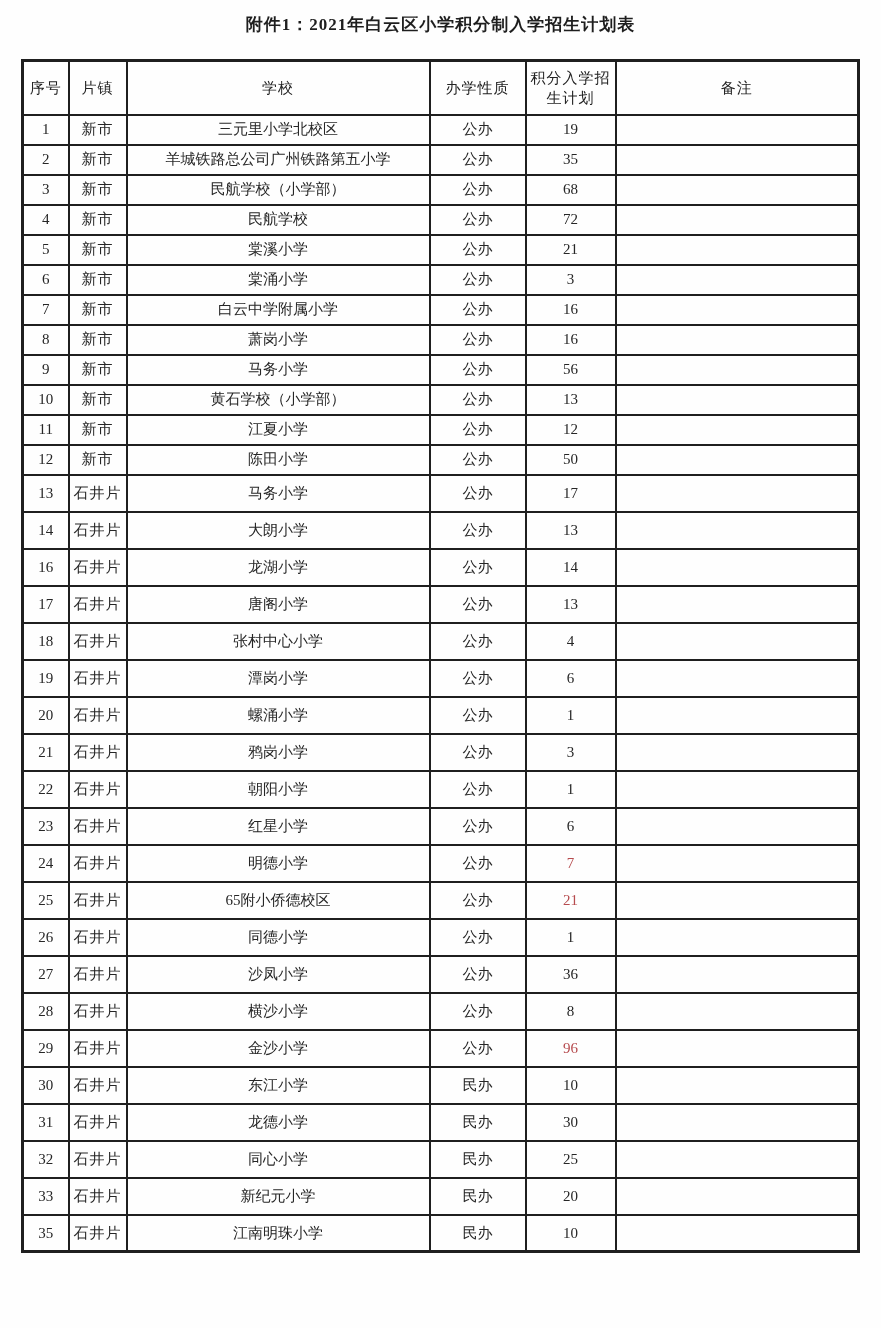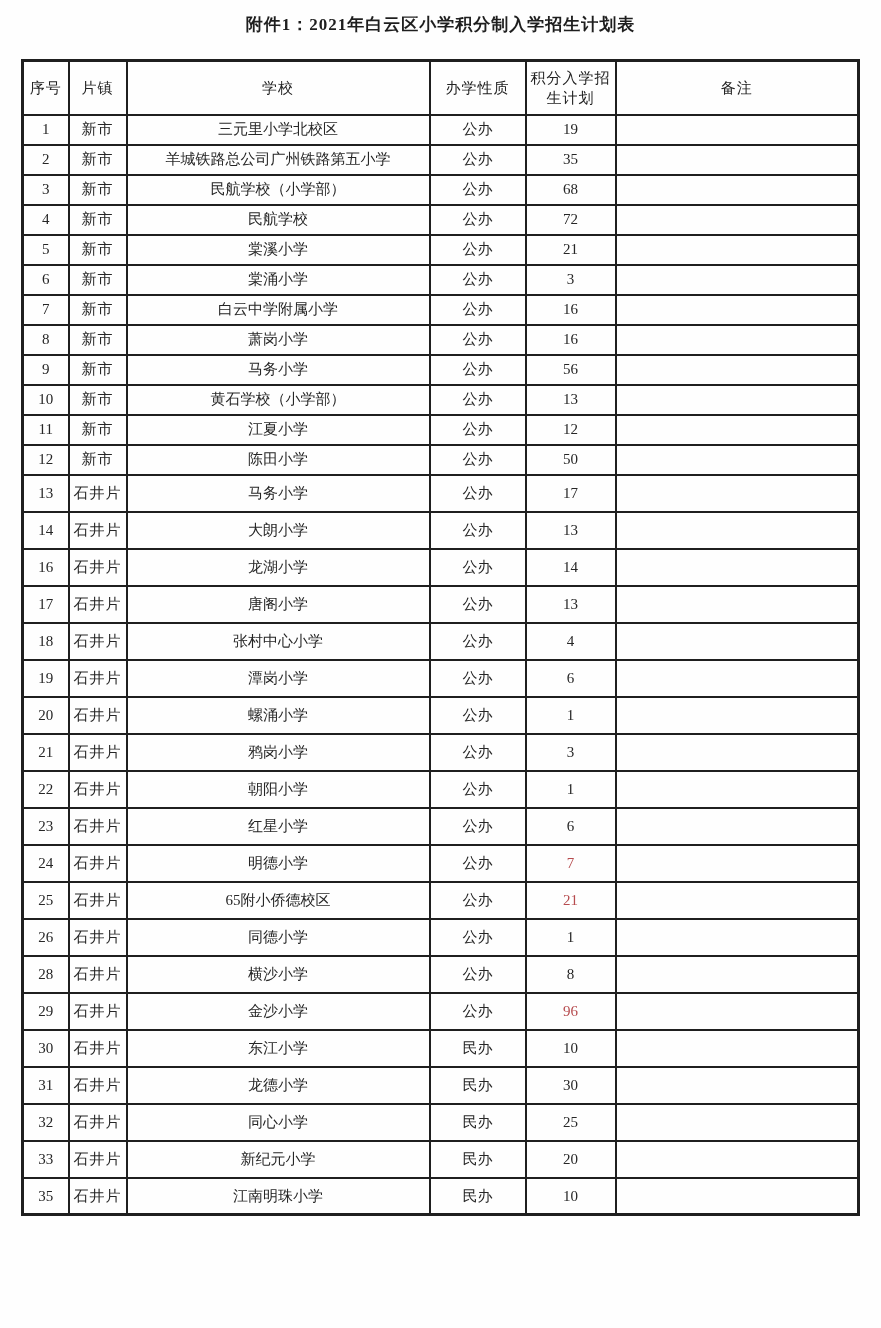--- a/index.html
+++ b/index.html
@@ -272,20 +272,28 @@
         </tr>
         <tr>
           <td class="cell-no">26</td>
           <td class="cell-zone">石井片</td>
           <td class="cell-school">同德小学</td>
           <td class="cell-type">公办</td>
           <td class="cell-plan">1</td>
           <td class="cell-remark"></td>
         </tr>
         <tr>
+          <td class="cell-no">27</td>
+          <td class="cell-zone">石井片</td>
+          <td class="cell-school">沙凤小学</td>
+          <td class="cell-type">公办</td>
+          <td class="cell-plan">36</td>
+          <td class="cell-remark"></td>
+        </tr>
+        <tr>
           <td class="cell-no">28</td>
           <td class="cell-zone">石井片</td>
           <td class="cell-school">横沙小学</td>
           <td class="cell-type">公办</td>
           <td class="cell-plan">8</td>
           <td class="cell-remark"></td>
         </tr>
         <tr>
           <td class="cell-no">29</td>
           <td class="cell-zone">石井片</td>

